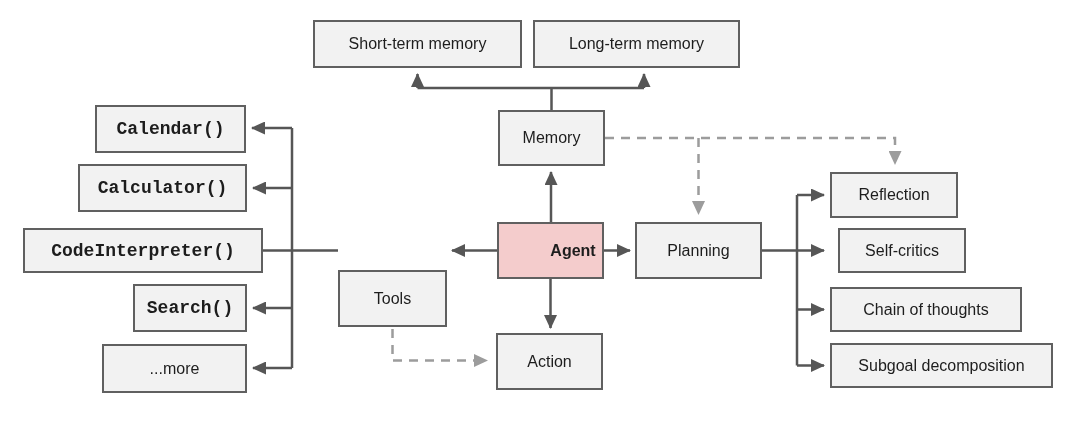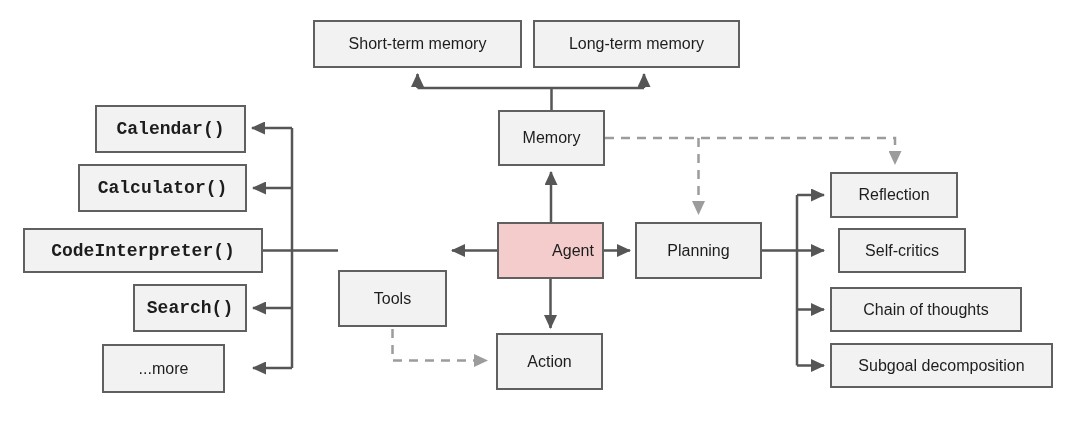--- a/index.html
+++ b/index.html
@@ -38,21 +38,21 @@
     white-space: nowrap;
     line-height: 1;
   }
   .node.code {
     font-family: "Liberation Mono", "DejaVu Sans Mono", monospace;
     font-weight: 700;
     font-size: 18px;
   }
   .node.agent {
     background: var(--agent-fill, #f4cccc);
-    font-weight: 400;
+    font-weight: 700;
     padding-left: 45px;
   }
 </style>
 </head>
 <body>
 
 <div id="canvas">
 
   <svg id="wires" viewBox="0 0 1080 428" xmlns="http://www.w3.org/2000/svg">
     <defs>
@@ -121,20 +121,20 @@
   <div class="node" style="left:498px; top:110px; width:107px; height:56px;">Memory</div>
   <div class="node" style="left:338px; top:222px; width:109px; height:57px;margin-top:48px;">Tools</div>
   <div class="node agent" style="left:497px; top:222px; width:107px; height:57px;">Agent</div>
   <div class="node" style="left:635px; top:222px; width:127px; height:57px;">Planning</div>
   <div class="node" style="left:496px; top:333px; width:107px; height:57px;">Action</div>
 
   <div class="node code" style="left:95px; top:105px; width:151px; height:48px;">Calendar()</div>
   <div class="node code" style="left:78px; top:164px; width:169px; height:48px;text-align:right;">Calculator()</div>
   <div class="node code" style="left:3px; top:228px; width:240px; height:45px;margin-left:20px;">CodeInterpreter()</div>
   <div class="node code" style="left:133px; top:284px; width:114px; height:48px;">Search()</div>
-  <div class="node" style="left:102px; top:344px; width:123px; height:49px;">...more</div>
+  <div class="node" style="left:102px; top:344px; width:145px; height:49px;">...more</div>
 
   <div class="node" style="left:830px; top:172px; width:128px; height:46px;">Reflection</div>
   <div class="node" style="left:830px; top:228px; width:128px; height:45px;margin-left:8px;">Self-critics</div>
   <div class="node" style="left:830px; top:287px; width:192px; height:45px;">Chain of thoughts</div>
   <div class="node" style="left:830px; top:343px; width:223px; height:45px;">Subgoal decomposition</div>
 
 </div>
 
 </body></html>

